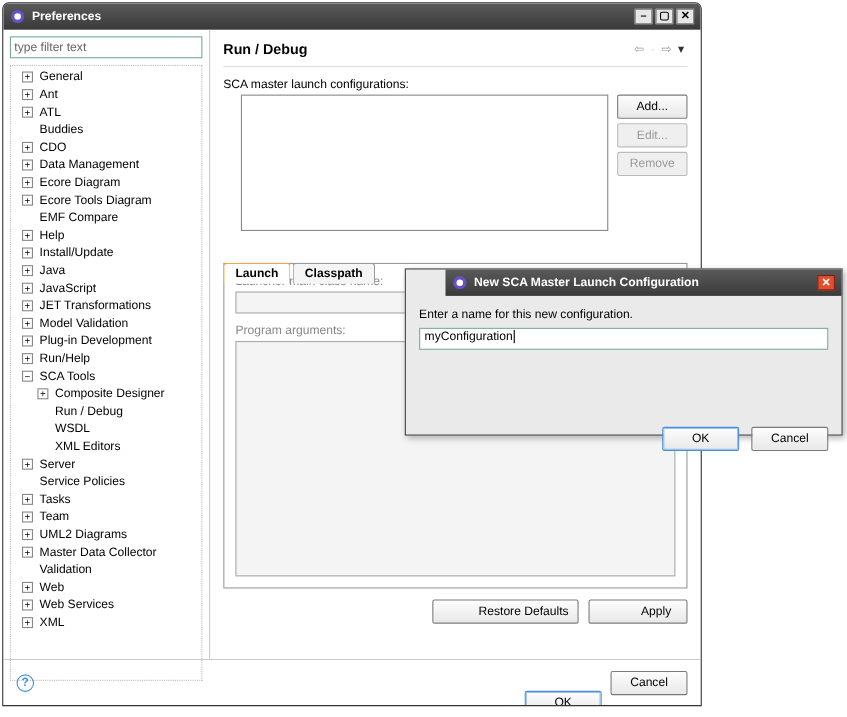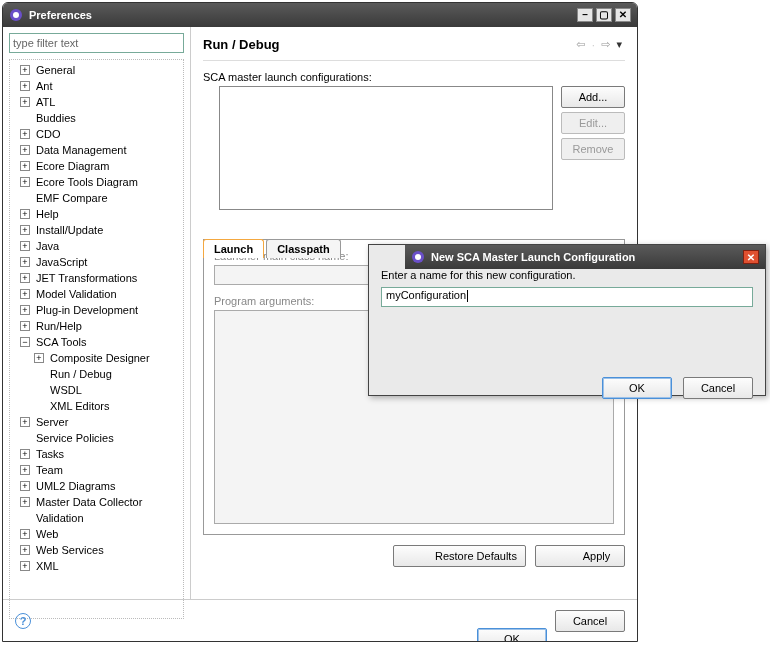--- a/index.html
+++ b/index.html
@@ -37,21 +37,21 @@
   .lower-btns { text-align: right; margin-top: 10px; }
   .lower-btns .btn { display: inline-block; min-width: 90px; margin-left: 6px; margin-bottom: 0; padding-left: 41px; }
   .footer { height: 42px; border-top: 1px solid #ccc; display: flex; align-items: center; padding: 0 12px; }
   .help { width: 16px; height: 16px; border: 1px solid #4a90d9; border-radius: 50%; color: #4a90d9; display:flex; align-items:center; justify-content:center; font-weight:bold; font-size:11px;}
   .footer-spacer { flex: 1; }
   .footer .btn { display:inline-block; margin-left: 8px; min-width: 70px; margin-bottom:0; }
 
   .dialog { position: absolute; left: 368px; top: 244px; width: 398px; height: 152px; border: 1px solid #444; background: #eaeaea; box-shadow: 2px 2px 6px rgba(0,0,0,.3); }
   .dlg-titlebar { background: linear-gradient(#5a5a5a,#3a3a3a); height: 24px; display:flex; align-items:center; padding: 2px 6px; color:#fff; font-weight:bold;margin-left:36px;}
   .dlg-close { margin-left:auto; width:16px; height:14px; background:#e05030; border:1px solid #802010; color:#fff; display:flex; align-items:center; justify-content:center; font-size:10px;}
-  .dlg-body { padding: 0 12px; }
+  .dlg-body { padding: 11px 12px; }
   .dlg-input { width: 100%; height: 20px; border: 1px solid #7a9; background:#fff; padding: 1px 4px; margin-top: 6px; }
   .dlg-btns { text-align: right; margin-top: 34px; }
   .dlg-btns .btn { display:inline-block; min-width: 70px; margin-left:8px; margin-bottom:0; }
   .btn.default { border-color:#4a90d9; box-shadow: 0 0 0 1px #9cc1e8 inset; margin-top: 36px; }
   .caret { display:inline-block; border-left:1px solid #000; height:12px; vertical-align:middle; margin-left:1px;}
   svg { display:block; }
 </style>
 </head>
 <body>
 

